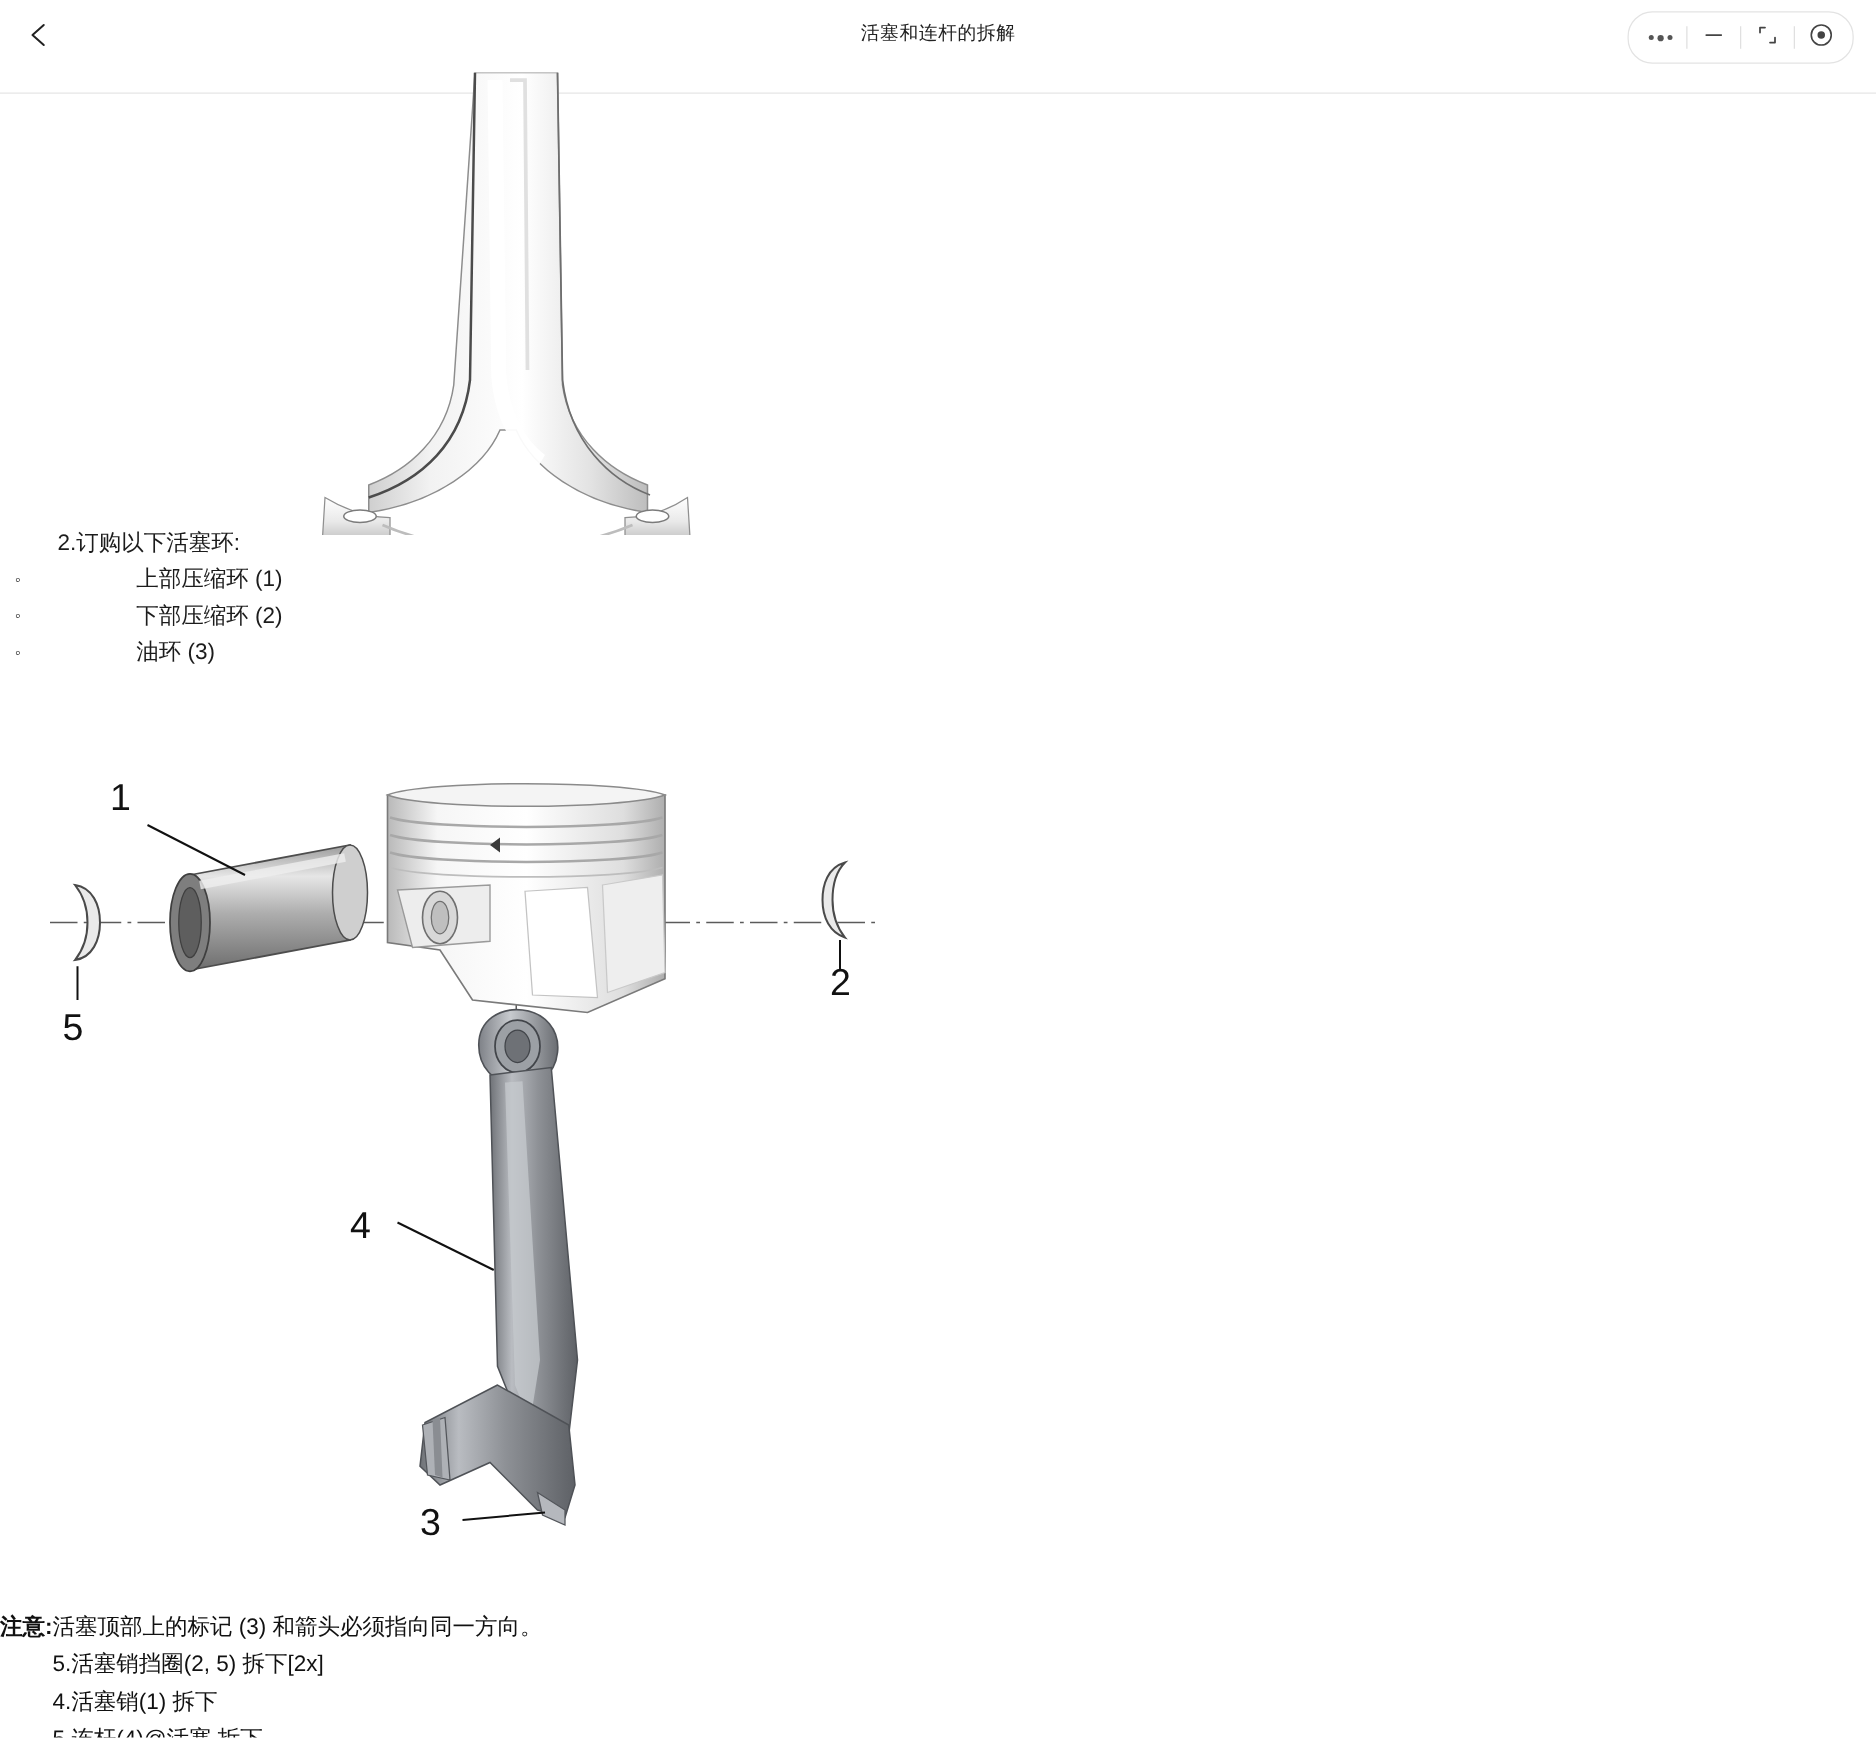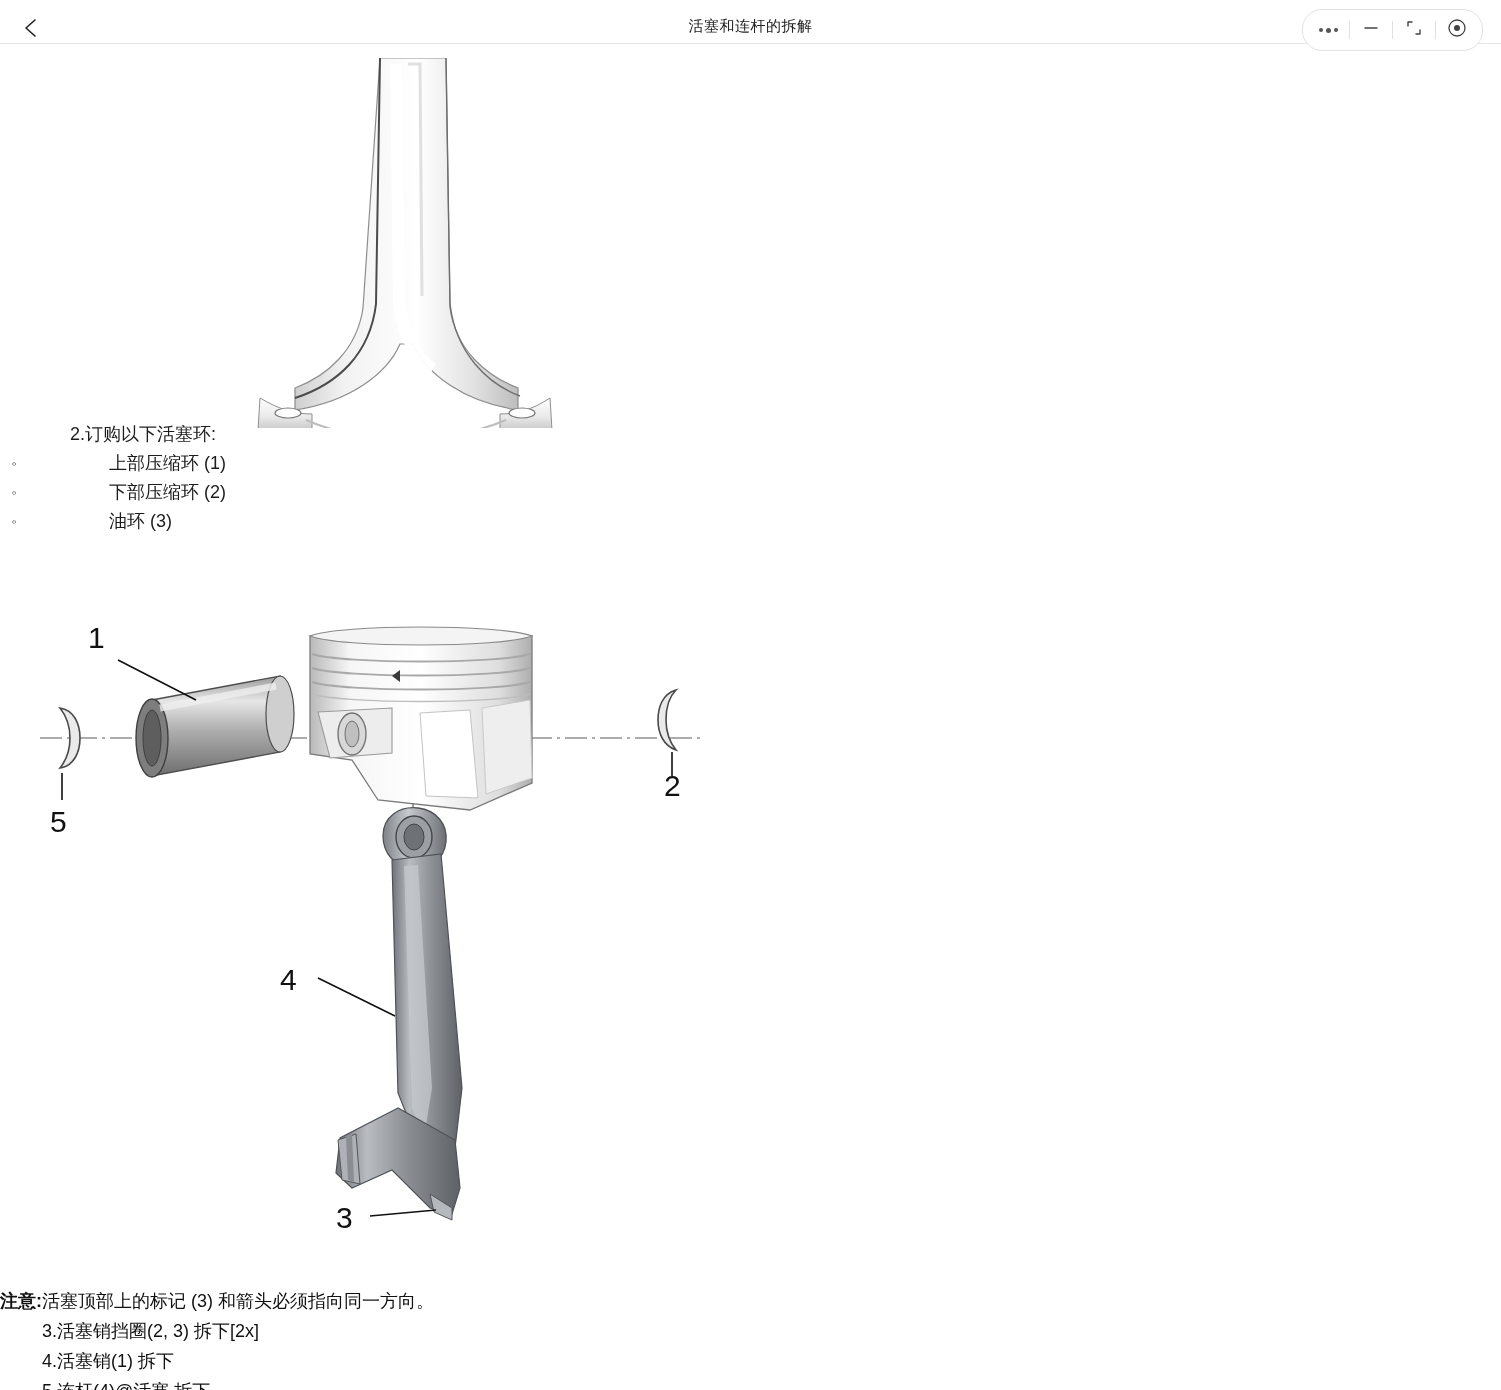--- a/index.html
+++ b/index.html
@@ -14,21 +14,21 @@
     font-family: "Liberation Sans", sans-serif;
     color: #1a1a1a;
     overflow: hidden;
   }
 
   
   .titlebar {
     position: absolute;
     top: 0; left: 0;
     width: 1501px;
-    height: 44px;
+    height: 75px;
     background: #ffffff;
     border-bottom: 1px solid #e6e6e6;
     box-sizing: border-box;
     padding-left: 12px;
   }
   .back-btn {
     position: absolute;
     left: 14px; top: 10px;
     width: 36px; height: 36px;
     display: flex; align-items: center; justify-content: center;
@@ -95,21 +95,21 @@
   
   .text-block-1 {
     position: absolute;
     left: 0;
     top: 363px;
     width: 900px;
     font-size: 18px;
     line-height: 27px;
     color: #1c1c1c;
   }
-  .text-block-1 .lead { margin-left: 70px; }
+  .text-block-1 .lead { margin-left: 46px; }
   .bullet-row {
     display: flex;
     align-items: flex-start;
     margin-top: 2px;
   }
   .bullet-mark {
     width: 22px;
     margin-left: 12px;
     font-size: 13px;
     line-height: 27px;
@@ -348,18 +348,18 @@
       <text class="callout" x="50" y="284" font-size="30" font-family="Liberation Sans, sans-serif" fill="#111">5</text>
       <text class="callout" x="280" y="442" font-size="30" font-family="Liberation Sans, sans-serif" fill="#111">4</text>
       <text class="callout" x="336" y="680" font-size="30" font-family="Liberation Sans, sans-serif" fill="#111">3</text>
     </svg>
   </div>
 
   <div class="notes">
     <div class="warn">
       <b>注意:</b><span>活塞顶部上的标记 (3) 和箭头必须指向同一方向。</span>
     </div>
-    <div class="step">3.活塞销挡圈(2, 3) 拆下[2x]</div>
+    <div class="step">5.活塞销挡圈(2, 5) 拆下[2x]</div>
     <div class="step">4.活塞销(1) 拆下</div>
     <div class="step">5.连杆(4)@活塞 拆下</div>
   </div>
 
 </div>
 
 </body></html>

